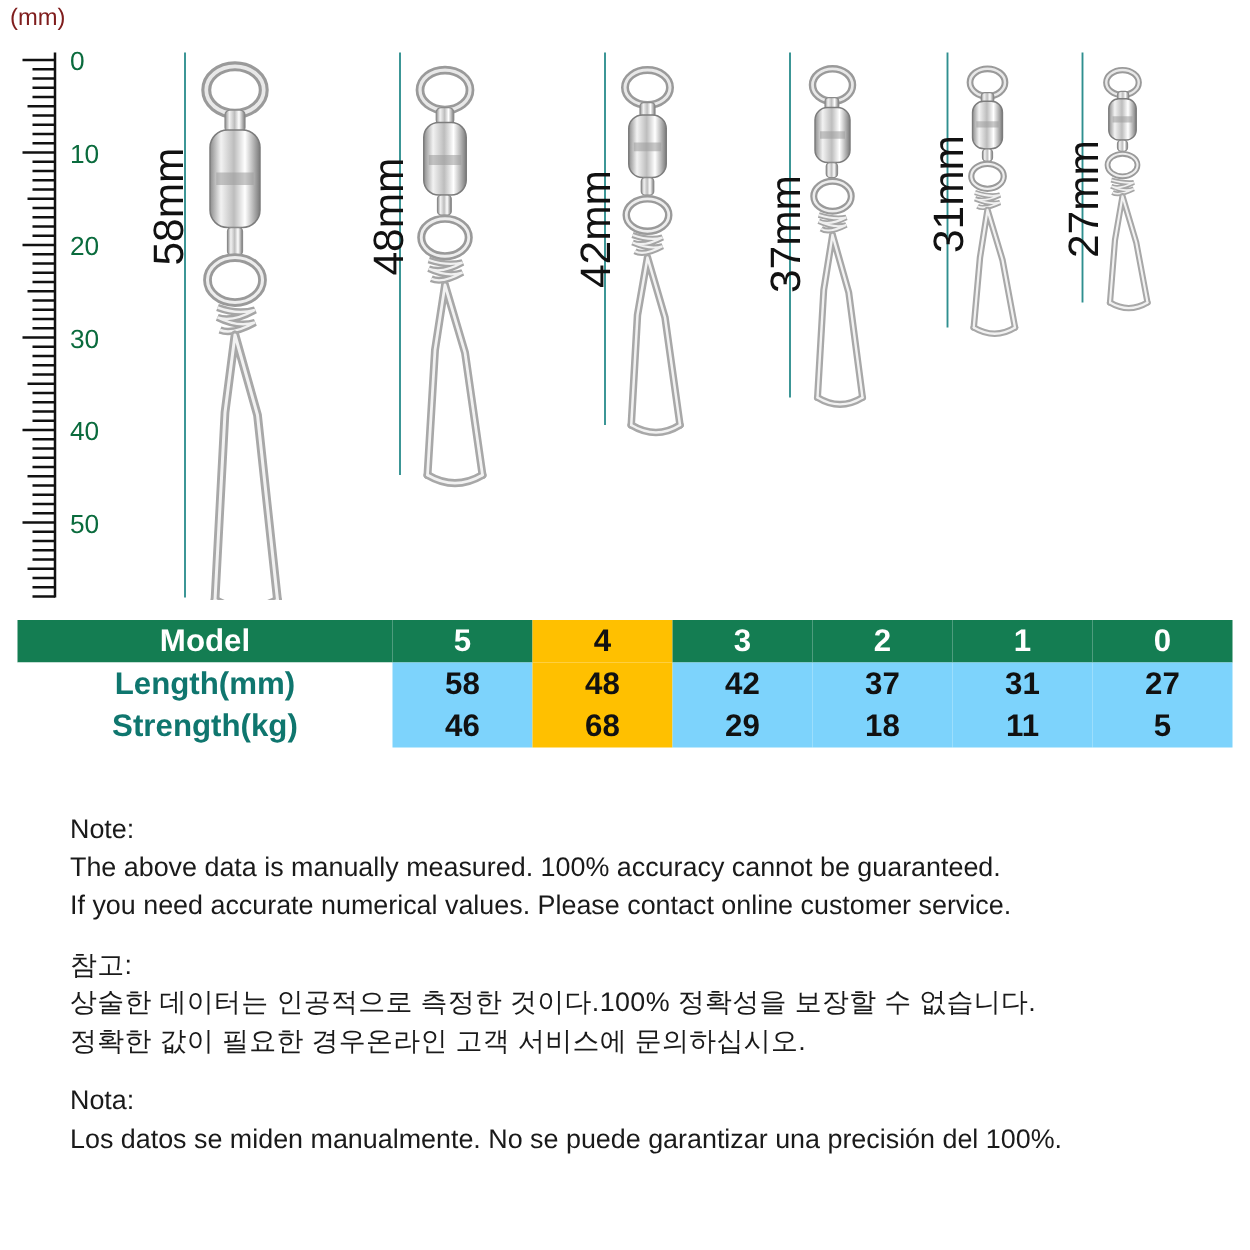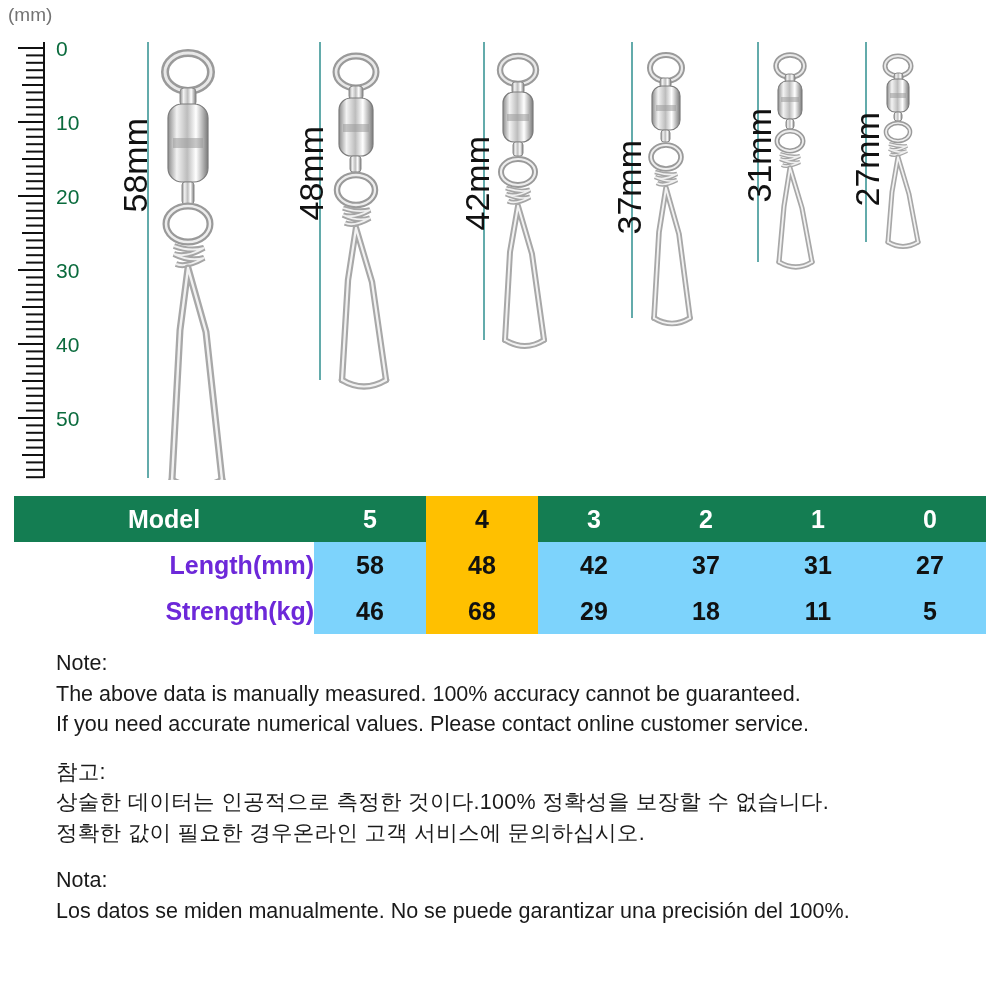--- a/index.html
+++ b/index.html
@@ -21,21 +21,21 @@
     position: relative;
     width: 1000px;
     height: 490px;
   }
 
   .mm-label {
     position: absolute;
     left: 8px;
     top: 4px;
     font-size: 19px;
-    color: #737373;
+    color: #7f1d1d;
     font-family: "Liberation Sans", sans-serif;
   }
 
   #ruler {
     position: absolute;
     left: 14px;
     top: 40px;
     width: 100px;
     height: 440px;
   }
@@ -60,39 +60,38 @@
   
   #spec-table {
     position: absolute;
     left: 14px;
     top: 496px;
     width: 972px;
     border-collapse: collapse;
     table-layout: fixed;
   }
   #spec-table td {
-    height: 46px;
+    height: 34px;
     text-align: center;
     font-size: 25px;
     font-weight: bold;
     font-family: "Liberation Sans", sans-serif;
     padding: 0;
   }
   #spec-table tr.header-row td {
     background: #147d52;
     color: #ffffff;
   }
   #spec-table tr.data-row td {
     background: #7dd3fc;
     color: #111111;
   }
   #spec-table tr.data-row td.rowhead {
     background: #ffffff;
-    color: #6d28d9;
-    text-align: right;
+    color: #0f766e;
   }
   #spec-table td.highlight {
     background: #ffc000 !important;
     color: #111111 !important;
   }
   #spec-table tr.header-row td.highlight {
     color: #111111 !important;
   }
   .col-head { width: 300px; }
   .col-v { width: 112px; }

